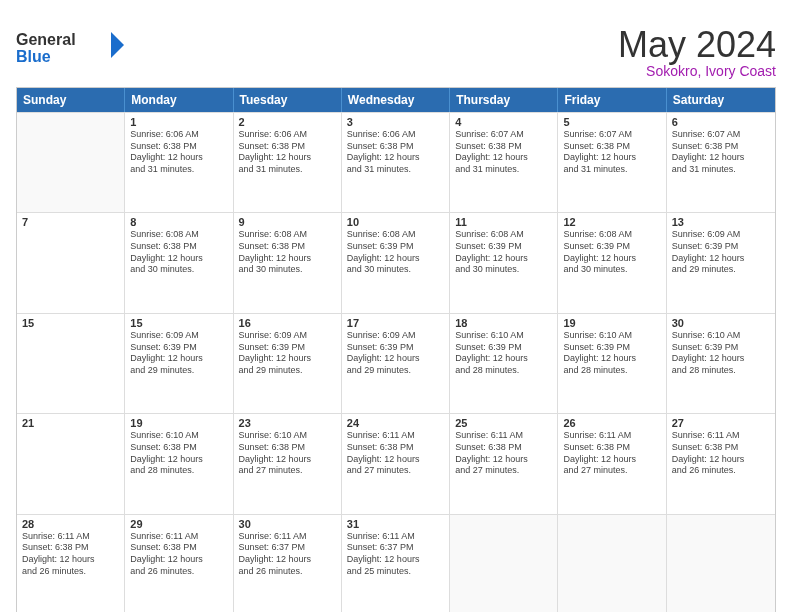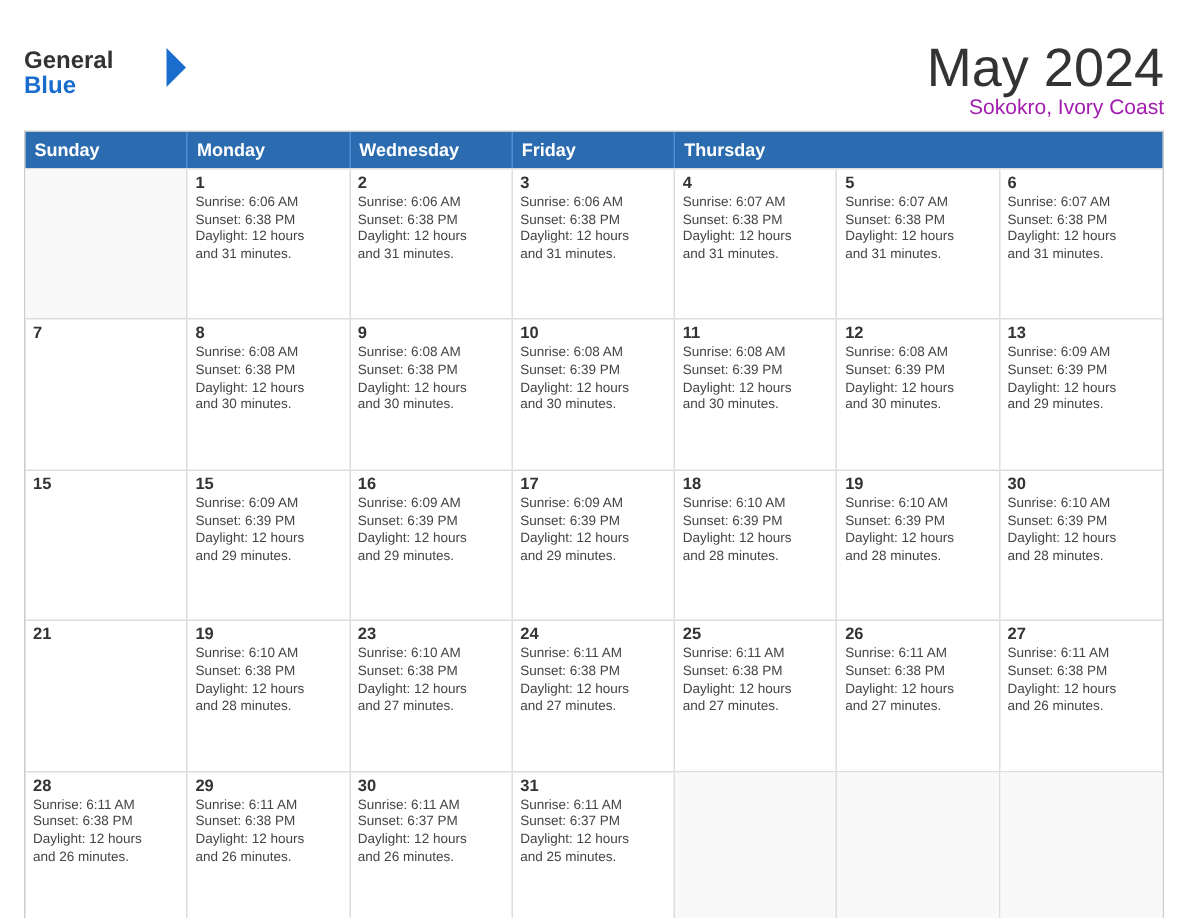--- a/index.html
+++ b/index.html
@@ -110,23 +110,25 @@
     <div class="title-section">
       <div class="main-title">May 2024</div>
       <div class="subtitle">Sokokro, Ivory Coast</div>
     </div>
   </div>
 
   <div class="calendar">
     <div class="calendar-header">
     <div class="cal-header-cell">Sunday</div>
         <div class="cal-header-cell">Monday</div>
+        <div class="cal-header-cell">Tuesday</div>
         <div class="cal-header-cell">Wednesday</div>
+        <div class="cal-header-cell">Thursday</div>
         <div class="cal-header-cell">Friday</div>
-        <div class="cal-header-cell">Thursday</div>
+        <div class="cal-header-cell">Saturday</div>
       </div>
     <div class="calendar-body">
     <div class="cal-row">
           <div class="cal-cell empty"></div>
           <div class="cal-cell">
             <div class="day-number">1</div>
             <div class="day-info" style="white-space: pre-line;">Sunrise: 6:06 AM
 Sunset: 6:38 PM
 Daylight: 12 hours
 and 31 minutes.</div>

